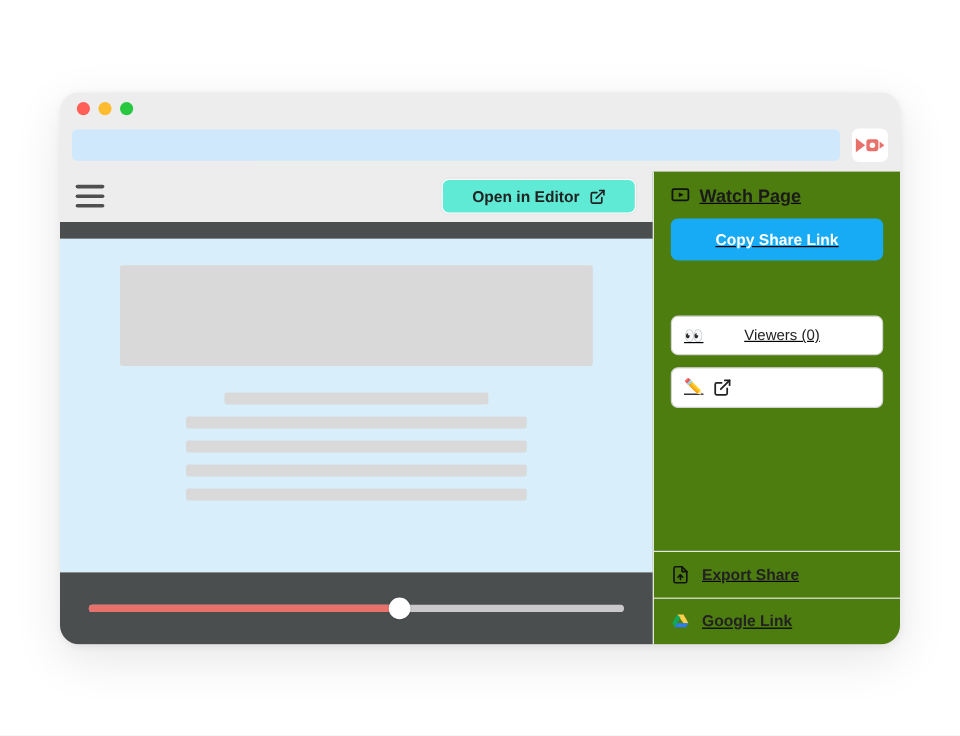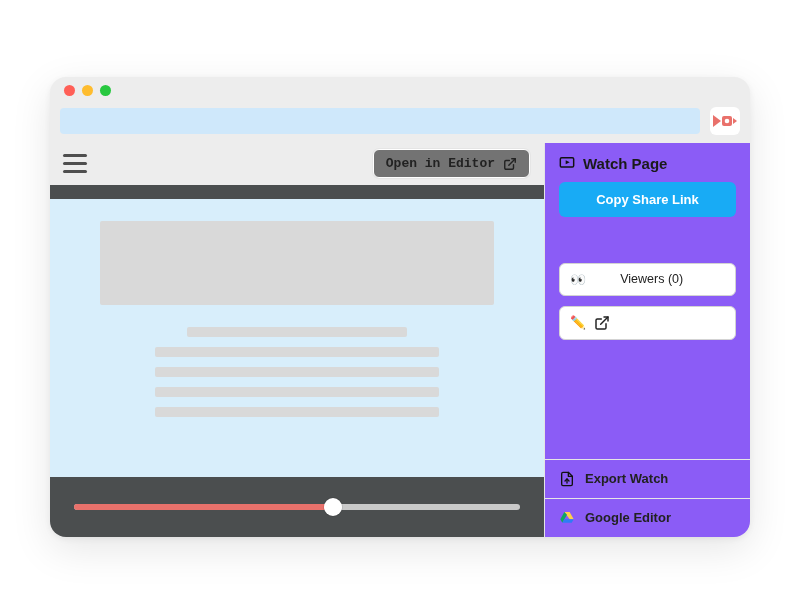--- a/index.html
+++ b/index.html
@@ -56,42 +56,42 @@
     min-height: 0;
   }
   .main {
     flex: 1;
     background: #ededed;
     display: flex; flex-direction: column;
     min-width: 0;
   }
   .sidepanel {
     width: 206px;
-    background: #8b5cf6;
+    background: #4d7c0f;
     border-left: 1px solid #e4e4e4;
     display: flex; flex-direction: column;
     min-height: 0;
+    text-decoration: underline;
   }
 
   
   .toolbar {
     height: 42px;
     display:flex; align-items:center;
     padding: 0 14px 0 10px;
     gap: 12px;
   }
   .hamburger { width: 30px; height: 24px; display:flex; flex-direction:column; justify-content:center; gap:5px; padding:0 3px; cursor:pointer; border:none; background:transparent; }
   .hamburger span{ height:3px; background:#4f4f4f; border-radius:2px; display:block; }
   .spacer { flex:1; }
   .open-editor {
-    background:#737373; border:1px solid #fff; border-radius:6px;
-    padding:6px 12px; font-size:13px; font-weight:700; color:#222;
+    background:#5eead4; border:1px solid #fff; border-radius:6px;
+    padding:6px 24px; font-size:13px; font-weight:700; color:#222;
     display:flex; align-items:center; gap:8px; cursor:pointer;
     box-shadow: 0 0 0 1px rgba(0,0,0,0.03);
-    font-family: Liberation Mono, monospace;
   }
   .openext-ic { width:14px; height:14px; }
 
   
   .page-band {
     height: 14px; background:#4b4e4f;
   }
   .page {
     flex:1;
     background:#d8eefb;
@@ -245,27 +245,27 @@
       </div>
 
       <div class="sp-footer">
         <div class="row-link">
           <svg class="ic16" viewBox="0 0 24 24" fill="none" stroke="#111" stroke-width="2" stroke-linecap="round" stroke-linejoin="round">
             <path d="M14 2H6a2 2 0 0 0-2 2v16a2 2 0 0 0 2 2h12a2 2 0 0 0 2-2V8z"></path>
             <polyline points="14 2 14 8 20 8"></polyline>
             <polyline points="9 15 12 12 15 15"></polyline>
             <line x1="12" y1="12" x2="12" y2="18"></line>
           </svg>
-          <span>Export Watch</span>
+          <span>Export Share</span>
         </div>
         <div class="row-link">
           <svg class="ic16" viewBox="0 0 24 24">
             <polygon points="8,3 16,3 22,14 16,14" fill="#ffcf4b"></polygon>
             <polygon points="8,3 2,14 5,19 12,7" fill="#11a85e"></polygon>
             <polygon points="16,14 22,14 19,19 5,19 8,14" fill="#2e7cf6"></polygon>
           </svg>
-          <span>Google Editor</span>
+          <span>Google Link</span>
         </div>
       </div>
     </div>
 
   </div>
 </div>
 
 </body></html>

